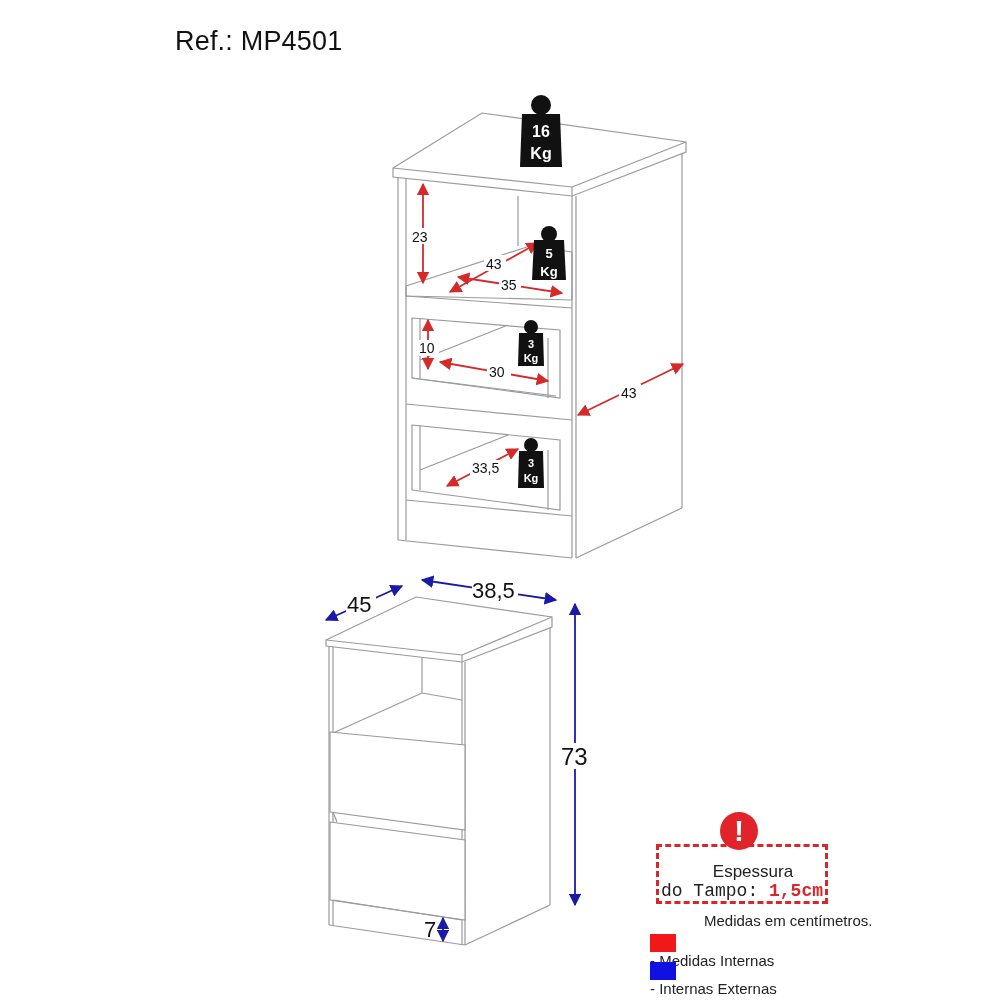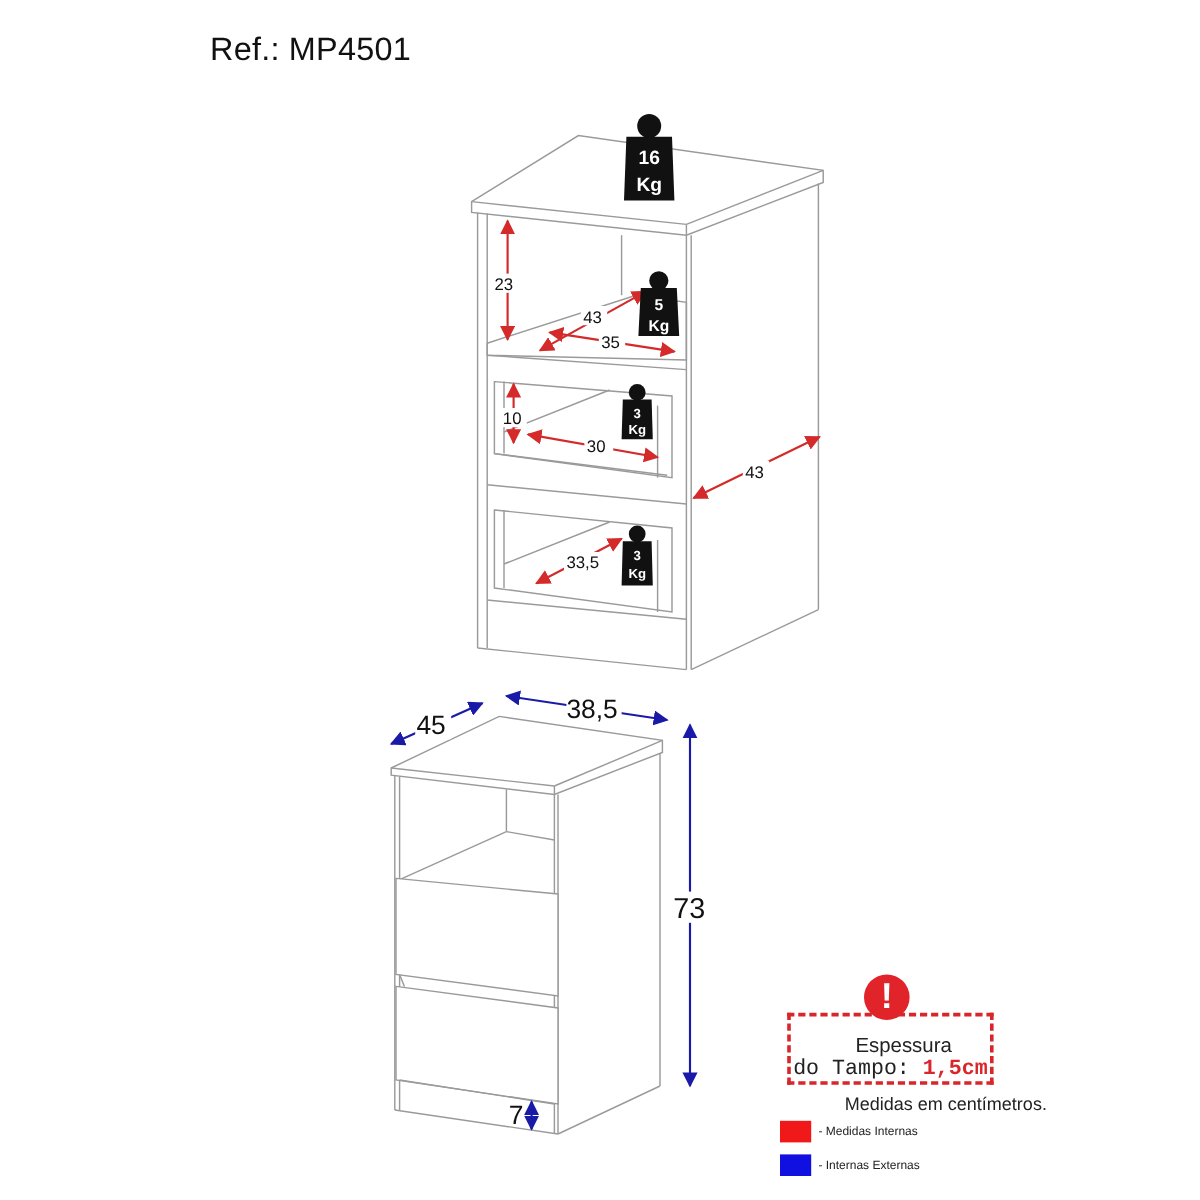--- a/index.html
+++ b/index.html
@@ -10,21 +10,21 @@
     .dim-blue { font-family: "Liberation Sans", sans-serif; font-size: 22px; fill: #111; }
     .dim-blue-big { font-family: "Liberation Sans", sans-serif; font-size: 24px; fill: #111; }
     .wt-text { font-family: "Liberation Sans", sans-serif; font-weight: bold; fill: #ffffff; }
     .legend { position: absolute; left: 648px; top: 812px; width: 200px; }
     .warn-box { position: absolute; left: 8px; top: 32px; width: 172px; height: 60px; border: 3px dashed #d9262a; box-sizing: border-box; }
     .warn-icon { position: absolute; left: 72px; top: 0px; width: 38px; height: 38px; border-radius: 50%; background: #e0242a; color: #fff; font-weight: bold; font-size: 30px; line-height: 38px; text-align: center; }
     .warn-line1 { position: absolute; left: 11px; width: 188px; top: 50px; text-align: center; font-size: 17px; color: #222; }
     .warn-line2 { position: absolute; left: 0; width: 188px; top: 69px; text-align: center; font-size: 18px; color: #222; font-family: Liberation Mono, monospace; }
     .warn-val { color: #d9262a; font-weight: bold; }
     .units-note { position: absolute; left: 16px; top: 100px; font-size: 15px; color: #222; white-space: nowrap; margin-left: 40px; }
-    .legend-row { position: absolute; left: 2px; display: flex; align-items: center; font-size: 10px; color: #222; white-space: nowrap; }
+    .legend-row { position: absolute; left: 2px; display: flex; font-size: 15px; color: #222; white-space: nowrap; flex-direction: column; }
     .legend-row .swatch { width: 26px; height: 18px; margin-right: 6px; }
   </style>
 </head>
 <body>
 
 <div class="ref-title">Ref.: MP4501</div>
 
 <svg class="drawing" width="1000" height="1000" viewBox="0 0 1000 1000">
   <defs>
     <marker id="arR" viewBox="0 0 10 10" refX="9" refY="5" markerWidth="7" markerHeight="7" orient="auto-start-reverse">

